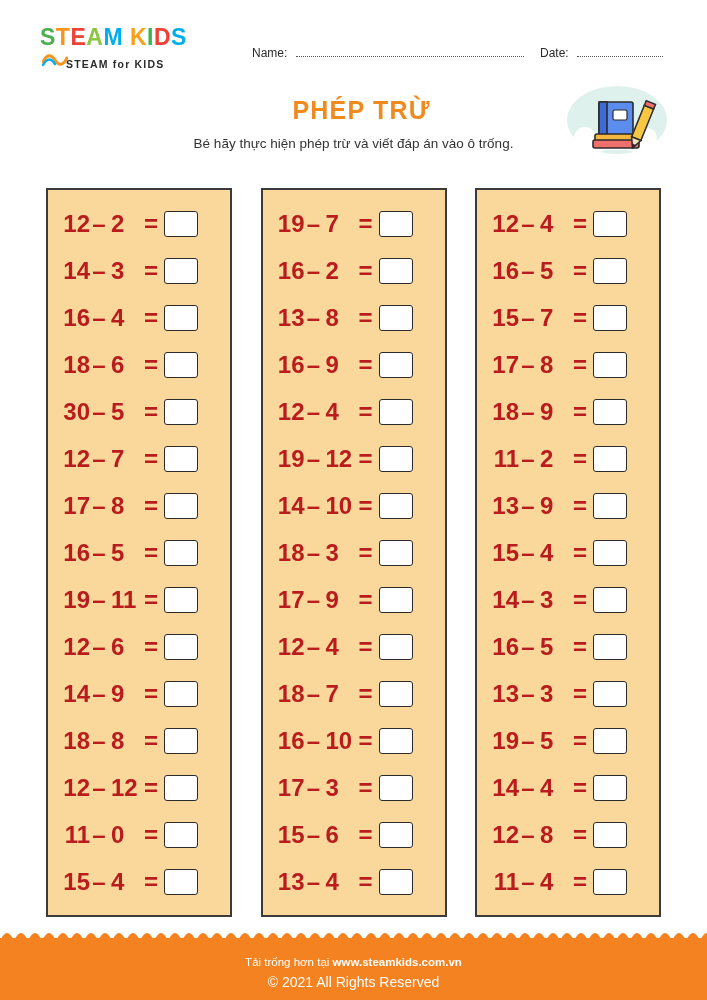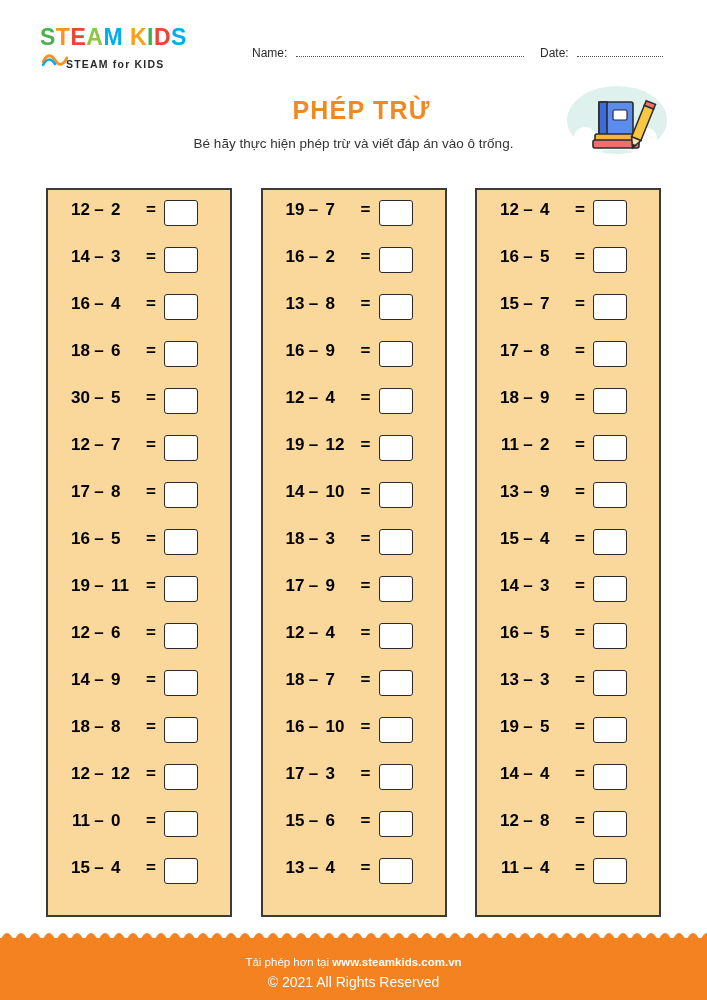--- a/index.html
+++ b/index.html
@@ -118,26 +118,26 @@
     justify-content: space-between;
   }
   .column {
     width: 186px;
     background: #FAD79B;
     border: 2px solid #3b3b3b;
     padding: 10px 0 10px 0;
   }
   .row {
     display: flex;
-    align-items: flex-start;
+    align-items: center;
     height: 47px;
     padding-left: 12px;
-    font-size: 17px;
+    font-size: 24px;
     font-weight: bold;
-    color: #000000;
+    color: #b91c1c;
   }
   .operand-a {
     width: 30px;
     text-align: right;
   }
   .minus {
     width: 18px;
     text-align: center;
   }
   .operand-b {
@@ -567,18 +567,18 @@
           <span class="answer-box"></span>
         </div>
       </div>
     </div>
 
   <div class="footer">
     <svg class="scallop" viewBox="0 0 707 12" preserveAspectRatio="none" id="scallop">
         <path d="M0 12 Q 7 -4, 14 12 Q 21 -4, 28 12 Q 35 -4, 42 12 Q 49 -4, 56 12 Q 63 -4, 70 12 Q 77 -4, 84 12 Q 91 -4, 98 12 Q 105 -4, 112 12 Q 119 -4, 126 12 Q 133 -4, 140 12 Q 147 -4, 154 12 Q 161 -4, 168 12 Q 175 -4, 182 12 Q 189 -4, 196 12 Q 203 -4, 210 12 Q 217 -4, 224 12 Q 231 -4, 238 12 Q 245 -4, 252 12 Q 259 -4, 266 12 Q 273 -4, 280 12 Q 287 -4, 294 12 Q 301 -4, 308 12 Q 315 -4, 322 12 Q 329 -4, 336 12 Q 343 -4, 350 12 Q 357 -4, 364 12 Q 371 -4, 378 12 Q 385 -4, 392 12 Q 399 -4, 406 12 Q 413 -4, 420 12 Q 427 -4, 434 12 Q 441 -4, 448 12 Q 455 -4, 462 12 Q 469 -4, 476 12 Q 483 -4, 490 12 Q 497 -4, 504 12 Q 511 -4, 518 12 Q 525 -4, 532 12 Q 539 -4, 546 12 Q 553 -4, 560 12 Q 567 -4, 574 12 Q 581 -4, 588 12 Q 595 -4, 602 12 Q 609 -4, 616 12 Q 623 -4, 630 12 Q 637 -4, 644 12 Q 651 -4, 658 12 Q 665 -4, 672 12 Q 679 -4, 686 12 Q 693 -4, 700 12 Q 707 -4, 714 12 L707 12 L0 12 Z" fill="#F58220"></path>
       </svg>
     <div class="footer-line1">
-      <span>Tải phép hơn tại </span><b>www.steamkids.com.vn</b>
+      <span>Tải trống hơn tại </span><b>www.steamkids.com.vn</b>
     </div>
     <div class="footer-line2">© 2021 All Rights Reserved</div>
   </div>
 
 </div>
 
 </body></html>

